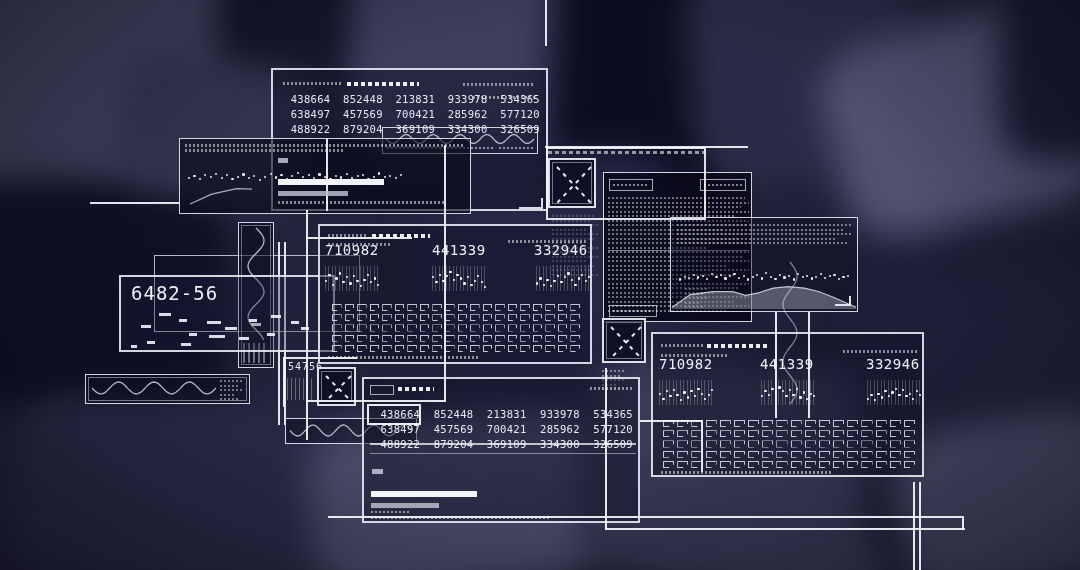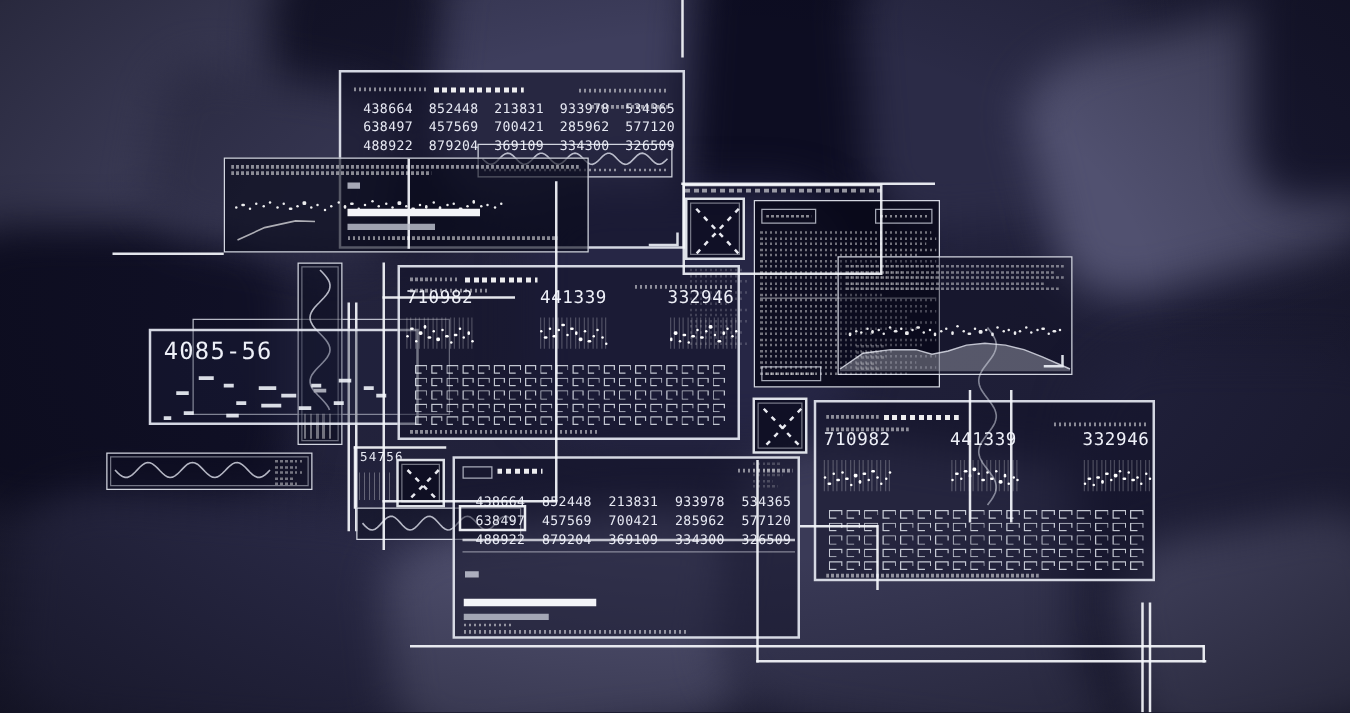--- a/index.html
+++ b/index.html
@@ -3,21 +3,21 @@
 <meta charset="utf-8">
 <style>
   html,body{margin:0;padding:0;background:#0e0e1c;}
   #stage{position:relative;width:1080px;height:570px;overflow:hidden;
          background:linear-gradient(140deg,#27273f 0%,#20203a 55%,#1a1a30 100%);
          font-family:"DejaVu Sans Mono","Liberation Mono",monospace;}
   .blob{position:absolute;filter:blur(17px);border-radius:24%;}
   #vignette{position:absolute;inset:0;
             background:radial-gradient(ellipse at 52% 42%,rgba(0,0,0,0) 45%,rgba(6,6,16,0.55) 100%);}
   .panel{position:absolute;box-sizing:border-box;border:2px solid rgba(238,241,250,0.88);
-         background:rgba(15,16,38,0.50);}
+         background:rgba(15,16,38,0.50);margin-top:12px;}
   .panel.thin{border-width:1.5px;}
   .rect{position:absolute;box-sizing:border-box;border:1.5px solid rgba(238,241,250,0.75);}
   .line{position:absolute;background:rgba(245,247,252,0.92);}
   .noise{position:absolute;background:repeating-linear-gradient(90deg,rgba(255,255,255,.5) 0 2px,rgba(255,255,255,0) 2px 4px);height:3px;}
   .dashrow{position:absolute;background:repeating-linear-gradient(90deg,rgba(255,255,255,.92) 0 4px,rgba(255,255,255,0) 4px 7px);height:4px;}
   .vnoise{position:absolute;background:repeating-linear-gradient(90deg,rgba(255,255,255,.3) 0 1px,rgba(255,255,255,0) 1px 4px);}
   .numgrid{position:absolute;display:grid;grid-template-columns:repeat(5,1fr);
            color:#e7e9f3;font-size:10.5px;line-height:15px;text-align:right;letter-spacing:.3px;}
   .numgrid span{padding-right:3px;white-space:nowrap;}
   .metric{position:absolute;color:#eef0f8;font-size:14px;letter-spacing:.5px;white-space:nowrap;}
@@ -160,21 +160,21 @@
         <path d="M14.0,0L16.0,2L17.8,4L19.4,6L20.7,8L21.6,10L22.0,12L21.9,14L21.4,16L20.4,18L19.0,20L17.3,22L15.4,24L13.5,26L11.5,28L9.7,30L8.2,32L7.0,34L6.3,36L6.0,38L6.2,40L6.9,42L8.0,44L9.4,46L11.2,48L13.1,50L15.1,52L17.0,54L18.7,56L20.1,58L21.2,60L21.8,62L22.0,64L21.7,66L20.9,68L19.7,70L18.1,72L16.3,74L14.4,76L12.4,78L10.5,80L8.9,82L7.5,84L6.6,86L6.1,88L6.1,90L6.5,92L7.4,94L8.7,96L10.4,98L12.2,100L14.2,102L16.1,104L17.9,106L19.5,108L20.8,110L21.6,112" fill="none" stroke="rgba(235,238,248,0.75)" stroke-width="1.3"></path>
       </svg>
     <div class="bar" style="left:12px;top:100px;width:10px;height:3px;background:#f3f4f8;"></div>
     <div class="vnoise" style="left:4px;top:120px;width:24px;height:20px;
          background:repeating-linear-gradient(90deg,rgba(255,255,255,.4) 0 2px,rgba(255,255,255,0) 2px 5px),repeating-linear-gradient(0deg,rgba(20,20,40,.8) 0 2px,rgba(20,20,40,0) 2px 4px);"></div>
   </div>
   <div class="line" style="left:278px;top:242px;width:1.5px;height:183px;"></div>
   <div class="line" style="left:284px;top:242px;width:1.5px;height:183px;"></div>
 
   <div class="panel" style="left:119px;top:263px;width:216px;height:77px;background:rgba(30,31,60,0.35);">
-    <div class="codetext" style="left:10px;top:5px;">4085-56</div>
+    <div class="codetext" style="left:10px;top:5px;">6482-56</div>
     <div id="codeDashes">
         <div class="bar" style="left: 38px; top: 36px; width: 12px; height: 3px; background: rgba(240, 243, 250, 0.9);"></div>
         <div class="bar" style="left: 58px; top: 42px; width: 8px; height: 3px; background: rgba(240, 243, 250, 0.9);"></div>
         <div class="bar" style="left: 20px; top: 48px; width: 10px; height: 3px; background: rgba(240, 243, 250, 0.9);"></div>
         <div class="bar" style="left: 86px; top: 44px; width: 14px; height: 3px; background: rgba(240, 243, 250, 0.9);"></div>
         <div class="bar" style="left: 104px; top: 50px; width: 12px; height: 3px; background: rgba(240, 243, 250, 0.9);"></div>
         <div class="bar" style="left: 128px; top: 42px; width: 8px; height: 3px; background: rgba(240, 243, 250, 0.9);"></div>
         <div class="bar" style="left: 150px; top: 38px; width: 10px; height: 3px; background: rgba(240, 243, 250, 0.9);"></div>
         <div class="bar" style="left: 170px; top: 44px; width: 8px; height: 3px; background: rgba(240, 243, 250, 0.9);"></div>
         <div class="bar" style="left: 68px; top: 56px; width: 8px; height: 3px; background: rgba(240, 243, 250, 0.9);"></div>

